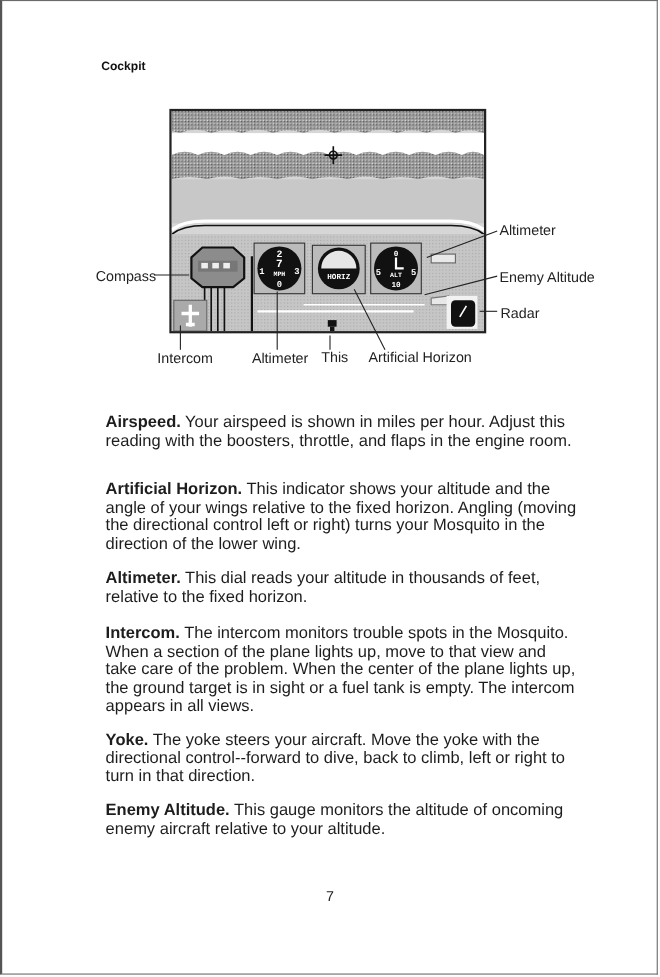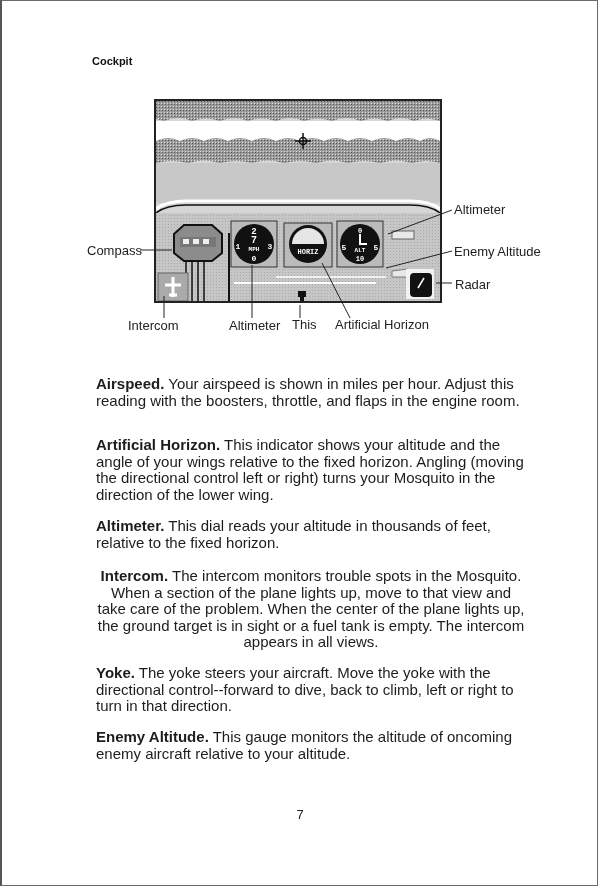--- a/index.html
+++ b/index.html
@@ -152,38 +152,38 @@
     <line x1="252" y1="265" x2="252" y2="318"></line>
     <line x1="300" y1="305" x2="300" y2="318"></line>
     <line x1="322" y1="263" x2="350" y2="318"></line>
   </g>
 </svg>
 
 <div class="callout" style="left:454px; top:202px;">Altimeter</div>
 <div class="callout" style="left:454px; top:244px;">Enemy Altitude</div>
 <div class="callout" style="left:455px; top:277px;">Radar</div>
 <div class="callout" style="left:87px; top:243px;">Compass</div>
-<div class="callout" style="left:128px; top:318px;">Intercom</div>
+<div class="callout" style="left:143px; top:318px;">Intercom</div>
 <div class="callout" style="left:229px; top:318px;">Altimeter</div>
 <div class="callout" style="left:292px; top:317px;">This</div>
 <div class="callout" style="left:335px; top:317px;">Artificial Horizon</div>
 
 <div class="para" style="top:376px;">
   <span class="term">Airspeed.</span>
   <span>Your airspeed is shown in miles per hour. Adjust this reading with the boosters, throttle, and flaps in the engine room.</span>
 </div>
 <div class="para" style="top:437px;">
   <span class="term">Artificial Horizon.</span>
   <span>This indicator shows your altitude and the angle of your wings relative to the fixed horizon. Angling (moving the directional control left or right) turns your Mosquito in the direction of the lower wing.</span>
 </div>
 <div class="para" style="top:518px;">
   <span class="term">Altimeter.</span>
   <span>This dial reads your altitude in thousands of feet, relative to the fixed horizon.</span>
 </div>
-<div class="para" style="top:568px;text-align:center;">
+<div class="para" style="top:568px;">
   <span class="term">Intercom.</span>
   <span>The intercom monitors trouble spots in the Mosquito. When a section of the plane lights up, move to that view and take care of the problem. When the center of the plane lights up, the ground target is in sight or a fuel tank is empty. The intercom appears in all views.</span>
 </div>
 <div class="para" style="top:665px;">
   <span class="term">Yoke.</span>
   <span>The yoke steers your aircraft. Move the yoke with the directional control--forward to dive, back to climb, left or right to turn in that direction.</span>
 </div>
 <div class="para" style="top:729px;">
   <span class="term">Enemy Altitude.</span>
   <span>This gauge monitors the altitude of oncoming enemy aircraft relative to your altitude.</span>

